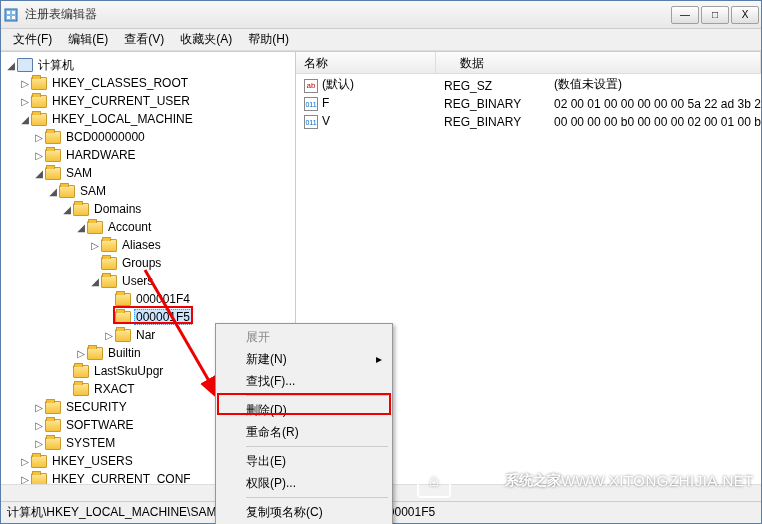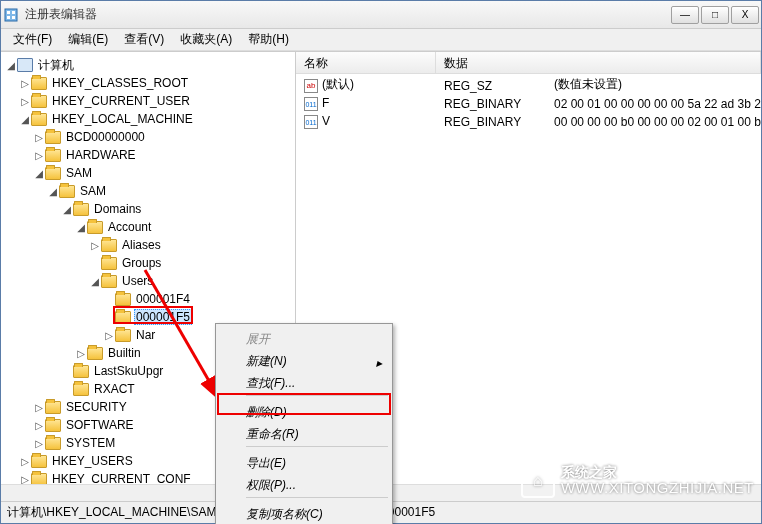--- a/index.html
+++ b/index.html
@@ -8,47 +8,47 @@
 .titlebar { height: 28px; background: linear-gradient(#f8f8f8, #e8e8e8); display: flex; align-items: center; padding: 0 2px; border-bottom: 1px solid #ccc; }
 .titlebar-icon { width: 16px; height: 16px; margin-right: 6px; }
 .titlebar-text { flex: 1; color: #333; }
 .titlebar-btns { display: flex; gap: 2px; }
 .titlebar-btn { width: 28px; height: 18px; border: 1px solid #a0a0a0; background: linear-gradient(#fff,#e0e0e0); border-radius: 2px; display: flex; align-items: center; justify-content: center; font-size: 10px; cursor: pointer; }
 .menubar { height: 22px; background: #f0f0f0; display: flex; align-items: center; padding: 0 4px; border-bottom: 1px solid #ddd; }
 .menuitem { padding: 2px 8px; cursor: pointer; }
 .content { flex: 1; display: flex; border-top: 1px solid #ccc; background: #fff; position: relative; }
 .tree-pane { width: 295px; border-right: 1px solid #ccc; overflow: auto; background: #fff; padding: 4px 0; }
 .list-pane { flex: 1; background: #fff; overflow: hidden; }
-.list-header { height: 22px; display: flex; border-bottom: 1px solid #ddd; background: linear-gradient(#fcfcfc,#ececec); }
+.list-header { height: 22px; display: flex; border-bottom: 1px solid #ddd; background: linear-gradient(#fcfcfc,#ececec); gap: 16px; }
 .list-header-cell { padding: 3px 8px; border-right: 1px solid #ddd; }
 .list-rows { padding: 2px 0; }
 .list-row { display: flex; height: 18px; align-items: flex-end; }
 .list-cell { padding: 1px 8px; white-space: nowrap; overflow: hidden; }
 .val-icon { width: 14px; height: 14px; margin-right: 4px; display: inline-flex; align-items: center; justify-content: center; border: 1px solid #888; font-size: 8px; background: #fff; }
 .str-icon { color: #c00; }
 .bin-icon { color: #06c; font-size: 7px; }
 .tree-row { display: flex; align-items: center; height: 18px; cursor: pointer; }
 .expander { width: 12px; text-align: center; color: #555; font-size: 10px; }
 .folder-icon { width: 16px; height: 13px; background: linear-gradient(#ffe696,#f5c23c); border: 1px solid #c89b2a; border-radius: 1px; margin-right: 3px; position: relative; }
 .folder-icon::before { content:""; position:absolute; top:-3px; left:0; width:7px; height:3px; background:#f5c23c; border:1px solid #c89b2a; border-bottom:none; border-radius:1px 1px 0 0; }
 .computer-icon { width:16px; height:14px; background:#d8e8f8; border:1px solid #5a7ca8; border-radius:1px; margin-right:3px; }
 .tree-label { padding: 0 2px; }
 .tree-label.selected { background: #cde6ff; border: 1px dotted #3399ff; padding: 0 1px; }
 .indent { display: inline-block; }
 .statusbar { height: 22px; border-top: 1px solid #ccc; background: #f0f0f0; display: flex; align-items: center; padding: 0 6px; }
 .context-menu { position: absolute; left: 215px; top: 323px; width: 178px; background: #f0f0f0; border: 1px solid #979797; box-shadow: 2px 2px 4px rgba(0,0,0,0.3); padding: 2px; z-index: 10; }
-.context-item { height: 22px; display: flex; align-items: flex-end; padding-left: 28px; position: relative; cursor: pointer; font-style: italic; }
+.context-item { height: 22px; display: flex; align-items: center; padding-left: 28px; position: relative; cursor: pointer; }
 .context-item.disabled { color: #888; }
 .context-item .arrow { position: absolute; right: 8px; }
 .context-sep { height: 1px; background: #ccc; margin: 3px 2px 3px 28px; }
 .highlight-box { position: absolute; border: 2px solid #e00; pointer-events: none; z-index: 11; }
 .red-arrow { position: absolute; z-index: 9; pointer-events: none; }
 .watermark { position: absolute; right: 8px; bottom: 26px; color: #fff; opacity: 0.95; display: flex; align-items: center; gap: 6px; z-index: 5; text-shadow: 0 0 3px rgba(0,0,0,0.6); }
 .watermark .logo { width: 34px; height: 34px; border: 2px solid #fff; border-radius: 4px; display:flex;align-items:center;justify-content:center; font-size:16px; background: rgba(255,255,255,0.1); }
-.watermark .txt { display:flex; flex-direction:column; line-height:1.1; }
+.watermark .txt { display:flex; flex-direction:row; line-height:1.1;margin-left:48px; }
 .watermark .txt .l1 { font-size:14px; font-weight:bold; }
 .watermark .txt .l2 { font-size:15px; letter-spacing:0.5px; }
 .scroll-track { position:absolute; bottom:0; height:17px; background:#f0f0f0; border-top:1px solid #ddd; }
 </style>
 </head>
 <body>
 
 <div class="window">
   <div class="titlebar">
     <span class="titlebar-icon">

